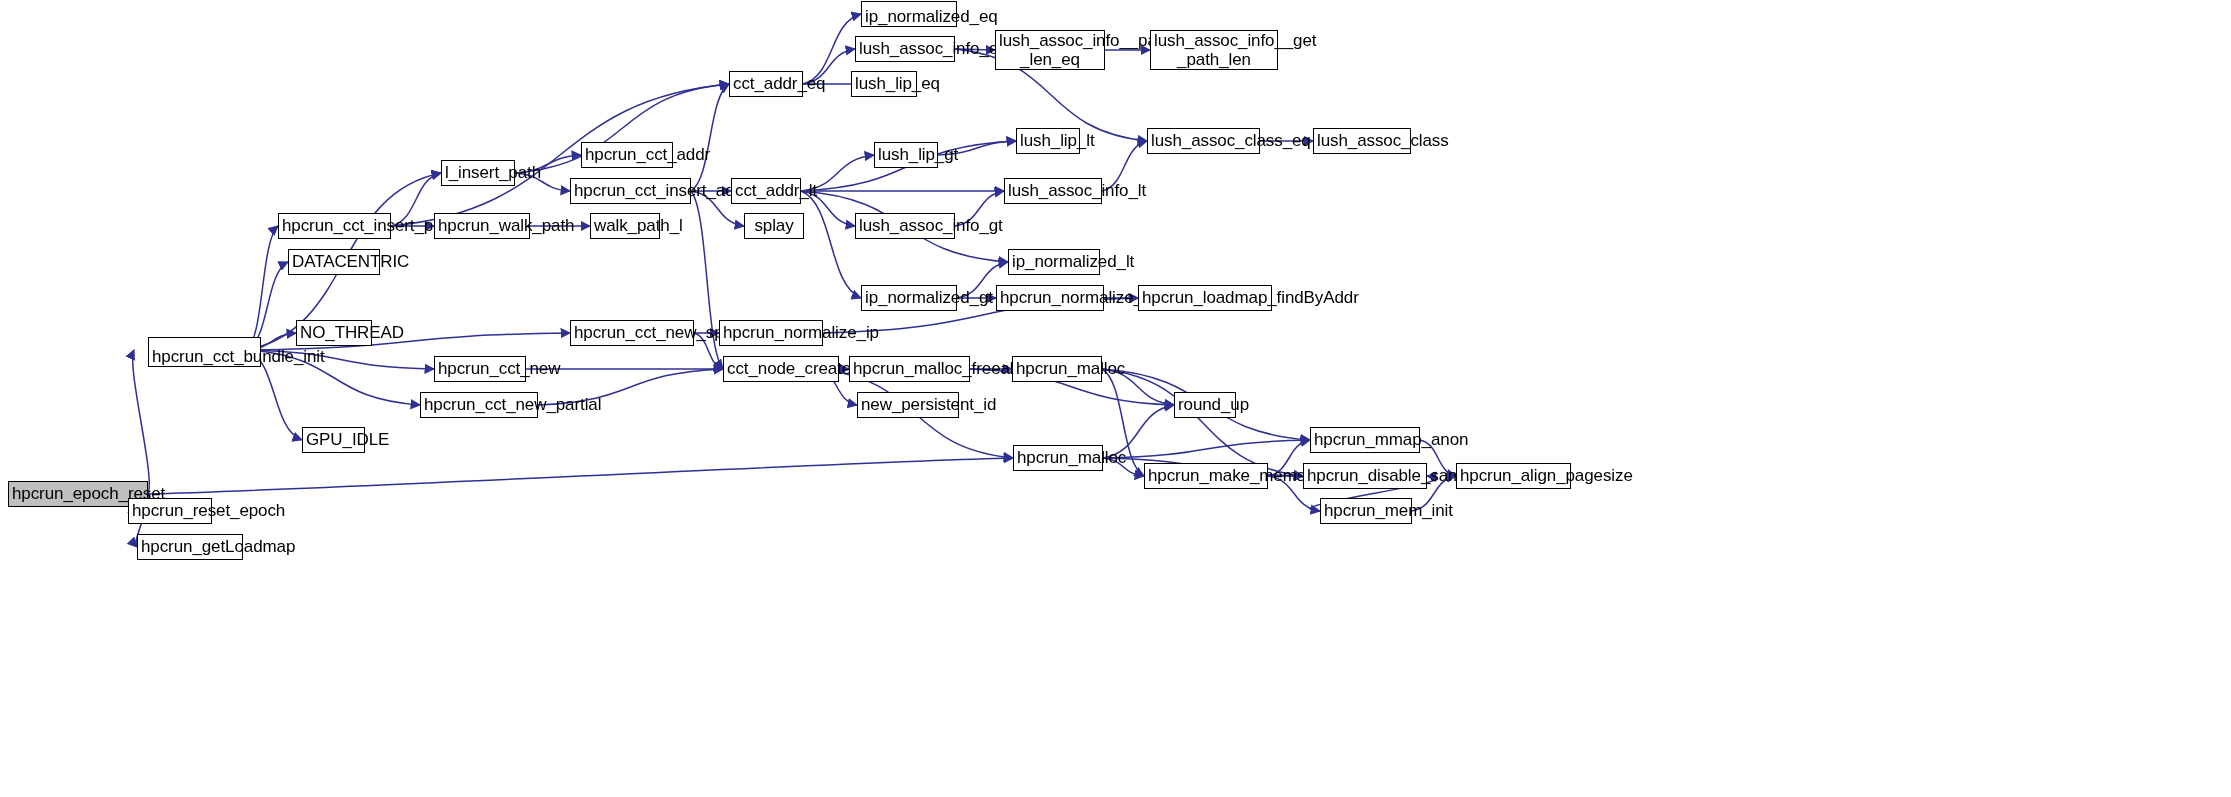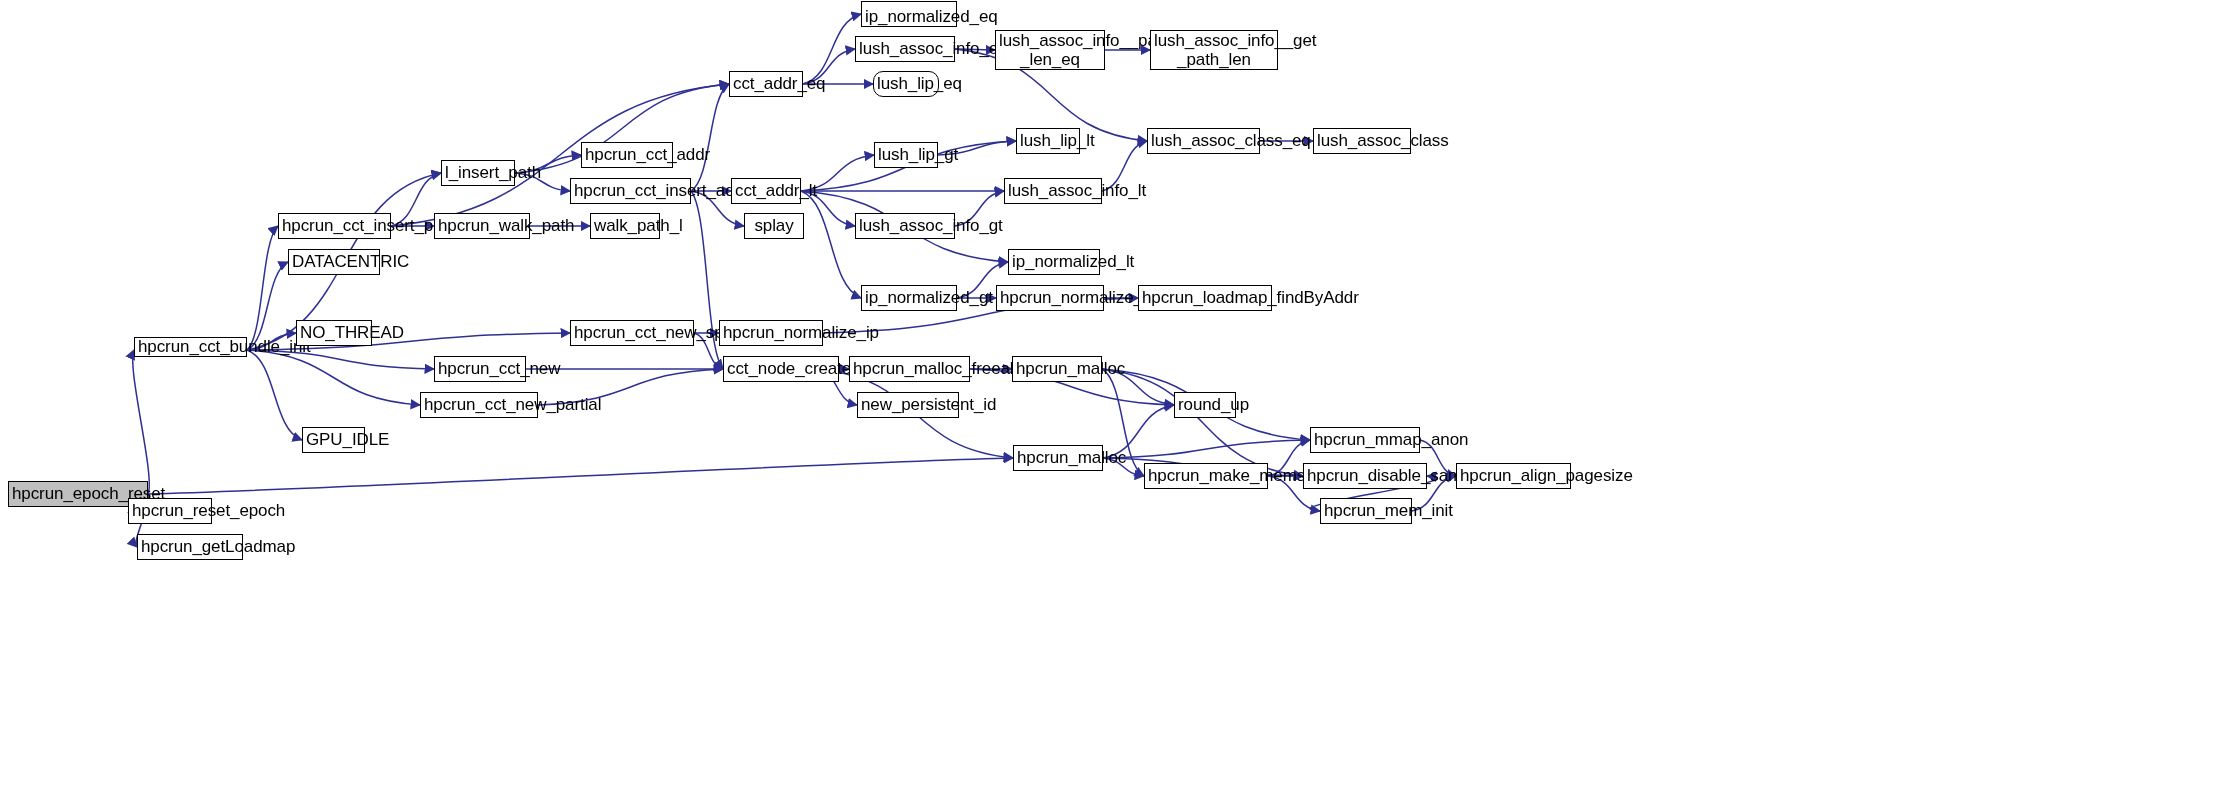--- a/index.html
+++ b/index.html
@@ -127,41 +127,41 @@
         <path d="M 1268 476 C 1296.6 480.2, 1291.4 506.8, 1320 511" fill="none" stroke="#2e3192" stroke-width="1.5" marker-end="url(#arrowhead)"></path>
         <path d="M 1420 440 C 1439.8 444.32, 1436.2 471.68, 1456 476" fill="none" stroke="#2e3192" stroke-width="1.5" marker-end="url(#arrowhead)"></path>
         <path d="M 1412 511 C 1436.2 506.8, 1431.8 480.2, 1456 476" fill="none" stroke="#2e3192" stroke-width="1.5" marker-end="url(#arrowhead)"></path>
         <path d="M 1320 511 C 1261.15 506.8, 1485.85 480.2, 1427 476" fill="none" stroke="#2e3192" stroke-width="1.5" marker-end="url(#arrowhead)"></path>
       </g>
   </svg>
   <div id="nodes-g">
       <div class="node root" style="left: 8px; top: 481px; width: 140px; height: 26px;"><span class="nlabel">hpcrun_epoch_reset</span></div>
       <div class="node" style="left: 128px; top: 498px; width: 84px; height: 26px;"><span class="nlabel">hpcrun_reset_epoch</span></div>
       <div class="node" style="left: 137px; top: 534px; width: 106px; height: 26px;"><span class="nlabel">hpcrun_getLoadmap</span></div>
-      <div class="node" style="left: 134px; top: 337px; width: 113px; height: 20px; align-items: flex-end;"><span class="nlabel">hpcrun_cct_bundle_init</span></div>
+      <div class="node" style="left: 148px; top: 337px; width: 113px; height: 30px; align-items: flex-end;"><span class="nlabel">hpcrun_cct_bundle_init</span></div>
       <div class="node" style="left: 278px; top: 213px; width: 113px; height: 26px;"><span class="nlabel">hpcrun_cct_insert_path</span></div>
       <div class="node" style="left: 288px; top: 249px; width: 92px; height: 26px;"><span class="nlabel">DATACENTRIC</span></div>
       <div class="node" style="left: 296px; top: 320px; width: 76px; height: 26px;"><span class="nlabel">NO_THREAD</span></div>
       <div class="node" style="left: 434px; top: 356px; width: 92px; height: 26px;"><span class="nlabel">hpcrun_cct_new</span></div>
       <div class="node" style="left: 420px; top: 392px; width: 118px; height: 26px;"><span class="nlabel">hpcrun_cct_new_partial</span></div>
       <div class="node" style="left: 302px; top: 427px; width: 63px; height: 26px;"><span class="nlabel">GPU_IDLE</span></div>
       <div class="node" style="left: 441px; top: 160px; width: 74px; height: 26px;"><span class="nlabel">l_insert_path</span></div>
       <div class="node" style="left: 434px; top: 213px; width: 96px; height: 26px;"><span class="nlabel">hpcrun_walk_path</span></div>
       <div class="node" style="left: 581px; top: 142px; width: 92px; height: 26px;"><span class="nlabel">hpcrun_cct_addr</span></div>
       <div class="node" style="left: 570px; top: 178px; width: 121px; height: 26px;"><span class="nlabel">hpcrun_cct_insert_addr</span></div>
       <div class="node" style="left: 590px; top: 213px; width: 70px; height: 26px;"><span class="nlabel">walk_path_l</span></div>
       <div class="node" style="left: 570px; top: 320px; width: 124px; height: 26px;"><span class="nlabel">hpcrun_cct_new_special</span></div>
       <div class="node" style="left: 729px; top: 71px; width: 74px; height: 26px;"><span class="nlabel">cct_addr_eq</span></div>
       <div class="node" style="left: 731px; top: 178px; width: 70px; height: 26px;"><span class="nlabel">cct_addr_lt</span></div>
       <div class="node" style="left: 744px; top: 213px; width: 60px; height: 26px;"><span class="nlabel">splay</span></div>
       <div class="node" style="left: 719px; top: 320px; width: 104px; height: 26px;"><span class="nlabel">hpcrun_normalize_ip</span></div>
       <div class="node" style="left: 723px; top: 356px; width: 116px; height: 26px;"><span class="nlabel">cct_node_create</span></div>
       <div class="node" style="left: 861px; top: 1px; width: 96px; height: 26px; align-items: flex-end;"><span class="nlabel">ip_normalized_eq</span></div>
       <div class="node" style="left: 855px; top: 36px; width: 100px; height: 26px;"><span class="nlabel">lush_assoc_info_eq</span></div>
-      <div class="node" style="left: 873px; top: 71px; width: 66px; height: 26px; border-radius: 10px;"><span class="nlabel">lush_lip_eq</span></div>
+      <div class="node" style="left: 851px; top: 71px; width: 66px; height: 26px;"><span class="nlabel">lush_lip_eq</span></div>
       <div class="node" style="left: 874px; top: 142px; width: 64px; height: 26px;"><span class="nlabel">lush_lip_gt</span></div>
       <div class="node" style="left: 855px; top: 213px; width: 100px; height: 26px;"><span class="nlabel">lush_assoc_info_gt</span></div>
       <div class="node" style="left: 861px; top: 285px; width: 96px; height: 26px;"><span class="nlabel">ip_normalized_gt</span></div>
       <div class="node" style="left: 849px; top: 356px; width: 121px; height: 26px;"><span class="nlabel">hpcrun_malloc_freeable</span></div>
       <div class="node" style="left: 857px; top: 392px; width: 102px; height: 26px; align-items: center;"><span class="nlabel">new_persistent_id</span></div>
       <div class="node" style="left: 995px; top: 30px; width: 110px; height: 40px;"><span class="nlabel">lush_assoc_info__path
 _len_eq</span></div>
       <div class="node" style="left: 1016px; top: 128px; width: 64px; height: 26px;"><span class="nlabel">lush_lip_lt</span></div>
       <div class="node" style="left: 1004px; top: 178px; width: 98px; height: 26px;"><span class="nlabel">lush_assoc_info_lt</span></div>
       <div class="node" style="left: 1008px; top: 249px; width: 92px; height: 26px;"><span class="nlabel">ip_normalized_lt</span></div>

